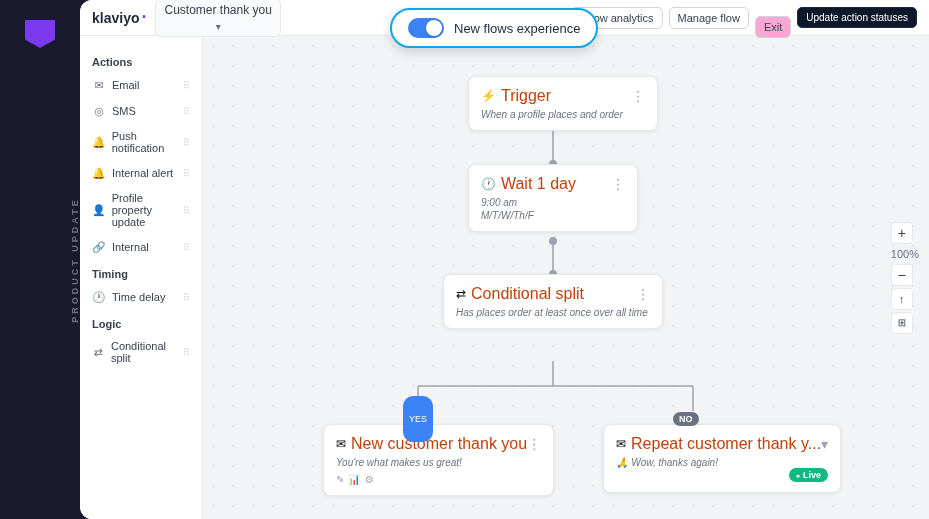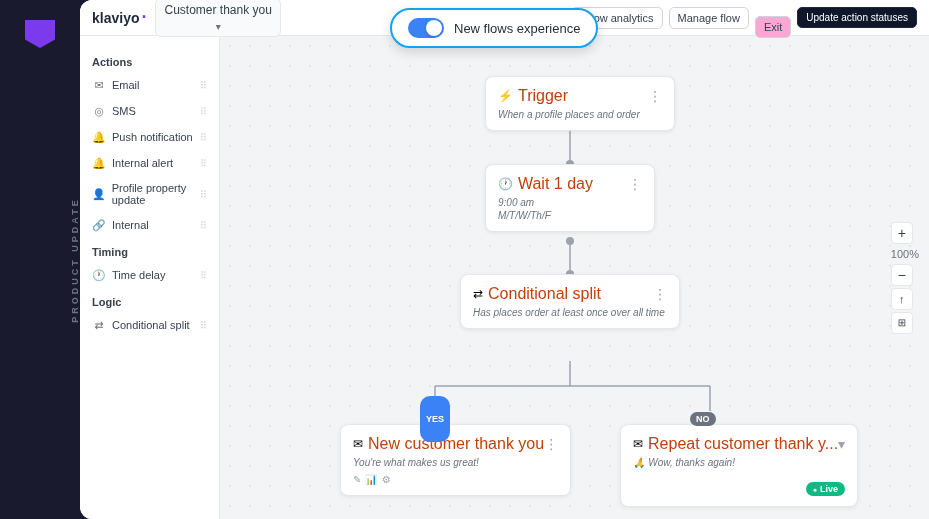--- a/index.html
+++ b/index.html
@@ -189,21 +189,21 @@
 
     
     .content-area {
       display: flex;
       flex: 1;
       overflow: hidden;
     }
 
     
     .left-panel {
-      width: 140px;
+      width: 123px;
       background: white;
       border-right: 1px solid #e5e7eb;
       flex-shrink: 0;
       overflow-y: auto;
       padding: 12px 0;
     }
 
     .panel-section-title {
       font-size: 11px;
       font-weight: 600;
@@ -306,21 +306,21 @@
 
     .node-icon {
       font-size: 12px;
     }
 
     
     .badge-yes {
       background: #3b82f6;
       color: white;
       font-size: 9px;
-      font-weight: 700;
+      font-weight: 400;
       padding: 18px 6px;
       border-radius: 10px;
     }
 
     .badge-no {
       background: #6b7280;
       color: white;
       font-size: 9px;
       font-weight: 700;
       padding: 2px 6px;
@@ -597,21 +597,21 @@
 
         <div class="flow-node" style="left:400px; top:388px; min-width:190px;">
           <div class="node-header">
             <div class="node-title-row">
               <span class="node-icon">✉</span>
               <span class="node-title">Repeat customer thank y...</span>
             </div>
             <span class="node-menu">▾</span>
           </div>
           <div class="node-subtitle">🙏 Wow, thanks again!</div>
-          <div style="margin-top:14px; display:flex; align-items:center; justify-content:flex-end;">
+          <div style="margin-top:0; display:flex; align-items:center; justify-content:flex-end;">
             <span class="badge-live">Live</span>
           </div>
         </div>
 
       </div>
 
       <div class="zoom-controls">
         <div class="zoom-btn">+</div>
         <div class="zoom-label">100%</div>
         <div class="zoom-btn">−</div>

